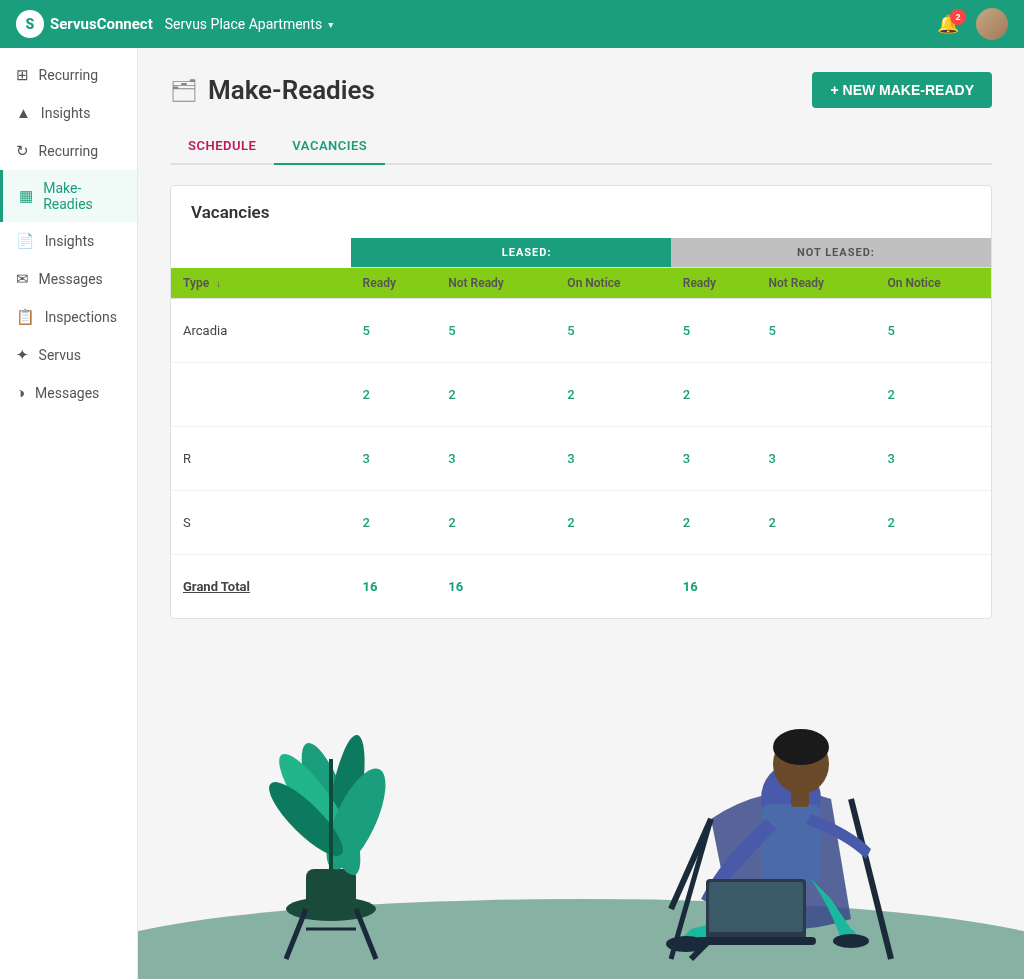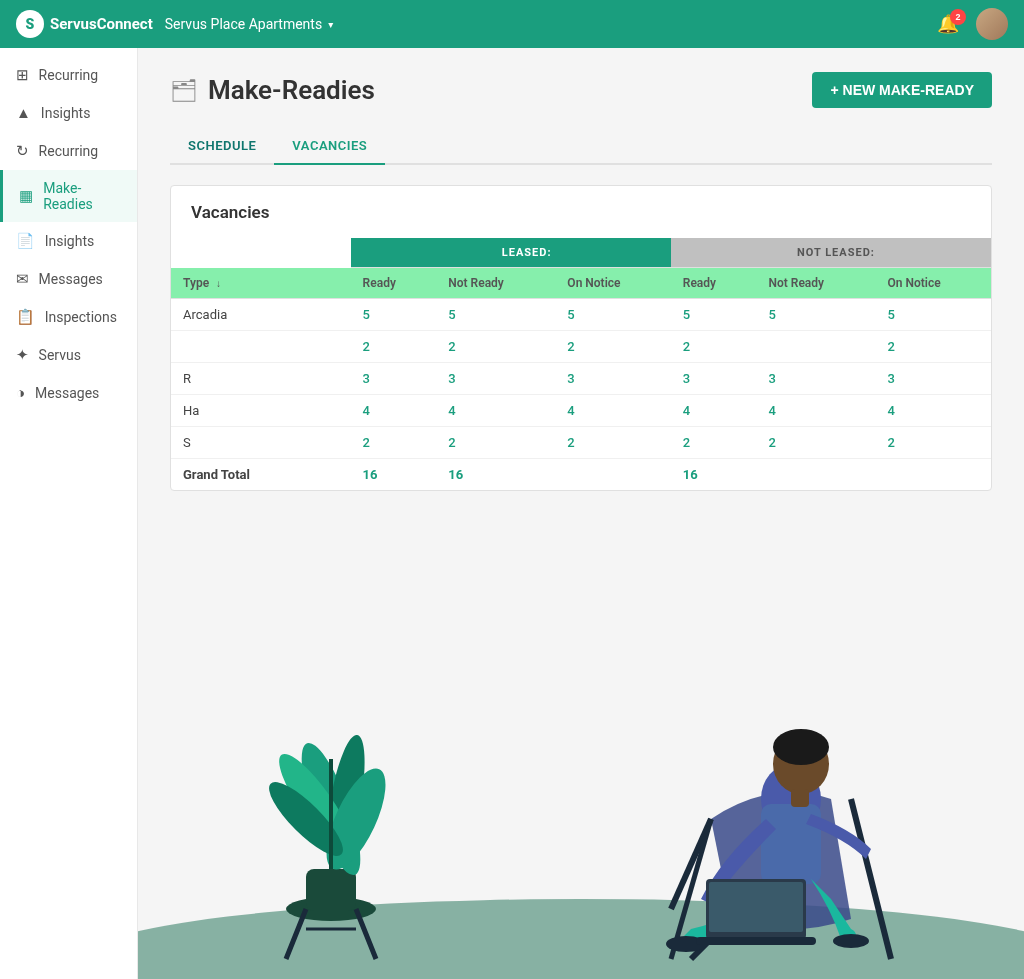--- a/index.html
+++ b/index.html
@@ -71,21 +71,21 @@
     .new-btn {
       background: #1a9e7e; color: white; border: none; padding: 10px 18px;
       border-radius: 4px; font-size: 14px; font-weight: 600; cursor: pointer;
       display: flex; align-items: center; gap: 6px; margin-left: 20px;
     }
 
     
     .tabs { display: flex; gap: 0; border-bottom: 2px solid #e0e0e0; margin-bottom: 20px; }
     .tab {
       padding: 10px 18px; font-size: 13px; font-weight: 600; cursor: pointer;
-      color: #0f766e; border-bottom: 2px solid transparent; margin-bottom: -2px; letter-spacing: 0.5px;
+      color: #be185d; border-bottom: 2px solid transparent; margin-bottom: -2px; letter-spacing: 0.5px;
     }
     .tab.active { color: #1a9e7e; border-bottom-color: #1a9e7e; }
 
     
     .table-card {
       background: white; border-radius: 4px; border: 1px solid #e0e0e0;
       overflow: hidden; max-width: 860px;
     }
     .table-title { font-size: 17px; font-weight: 600; color: #333; padding: 16px 20px; }
 
@@ -94,26 +94,26 @@
 
     .group-header {
       text-align: center; font-size: 11px; font-weight: 700; letter-spacing: 1px;
       padding: 8px 12px; color: white;
     }
     .group-header.leased { background: #1a9e7e; padding-left: 44px; }
     .group-header.not-leased { background: #c0c0c0; color: #555; padding-left: 22px; }
 
     th {
       font-size: 12px; font-weight: 600; color: #555; padding: 8px 12px;
-      border-bottom: 1px solid #e0e0e0; text-align: left; background: #86efac;
+      border-bottom: 1px solid #e0e0e0; text-align: left; background: #84cc16;
     }
     th.type-col { min-width: 120px; }
 
     td {
-      padding: 8px 12px; font-size: 13px; color: #333; border-bottom: 1px solid #f0f0f0;
+      padding: 24px 12px; font-size: 13px; color: #333; border-bottom: 1px solid #f0f0f0;
     }
     td.number { color: #1a9e7e; font-weight: 500; }
     td.type-cell { color: #444; }
 
     tr:last-child td { border-bottom: none; font-weight: 700; }
 
     .sort-icon { font-size: 10px; margin-left: 4px; }
 
     
     .illustration {
@@ -252,39 +252,30 @@
               <tr>
                 <td class="type-cell">R</td>
                 <td class="number">3</td>
                 <td class="number">3</td>
                 <td class="number">3</td>
                 <td class="number">3</td>
                 <td class="number">3</td>
                 <td class="number">3</td>
               </tr>
               <tr>
-                <td class="type-cell">Ha</td>
-                <td class="number">4</td>
-                <td class="number">4</td>
-                <td class="number">4</td>
-                <td class="number">4</td>
-                <td class="number">4</td>
-                <td class="number">4</td>
+                <td class="type-cell">S</td>
+                <td class="number">2</td>
+                <td class="number">2</td>
+                <td class="number">2</td>
+                <td class="number">2</td>
+                <td class="number">2</td>
+                <td class="number">2</td>
               </tr>
               <tr>
-                <td class="type-cell">S</td>
-                <td class="number">2</td>
-                <td class="number">2</td>
-                <td class="number">2</td>
-                <td class="number">2</td>
-                <td class="number">2</td>
-                <td class="number">2</td>
-              </tr>
-              <tr>
-                <td class="type-cell" style="font-weight: 700;">Grand Total</td>
+                <td class="type-cell" style="font-weight: 700; text-decoration: underline;">Grand Total</td>
                 <td class="number">16</td>
                 <td class="number">16</td>
                 <td class="number"></td>
                 <td class="number">16</td>
                 <td class="number"></td>
                 <td class="number"></td>
               </tr>
             </tbody>
         </table>
       </div>

